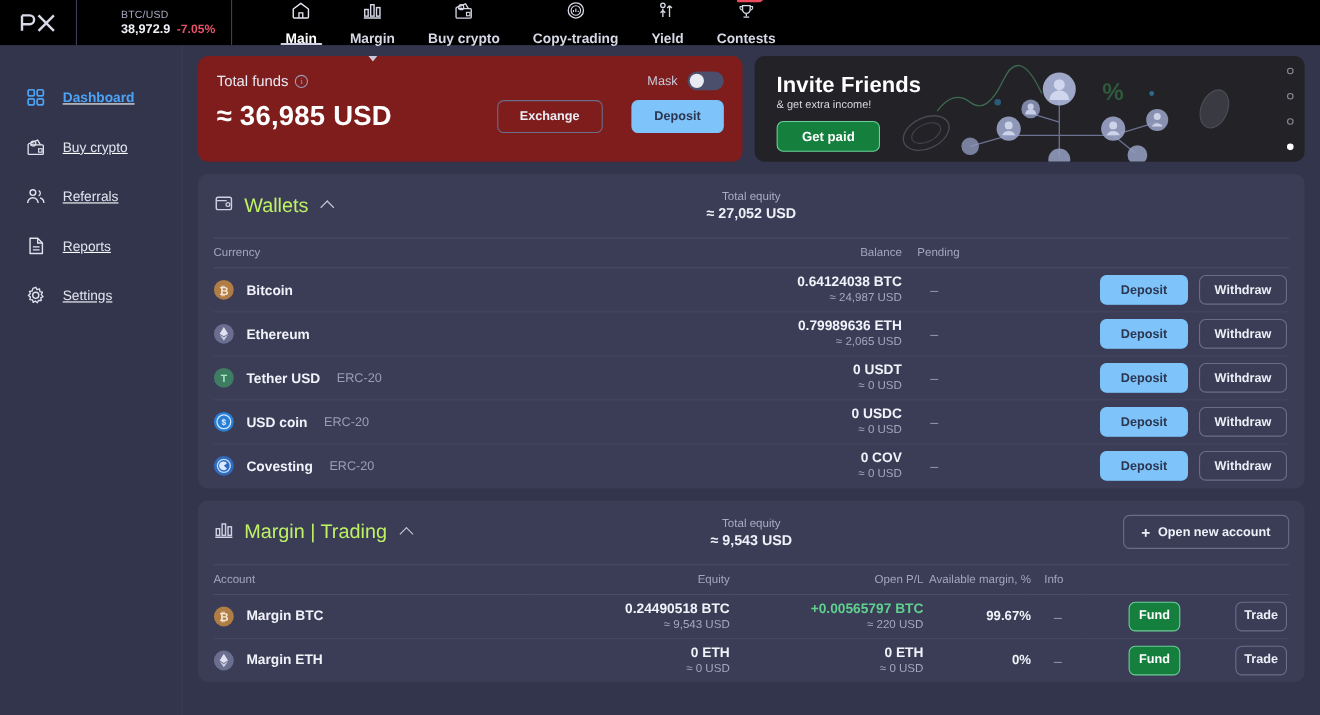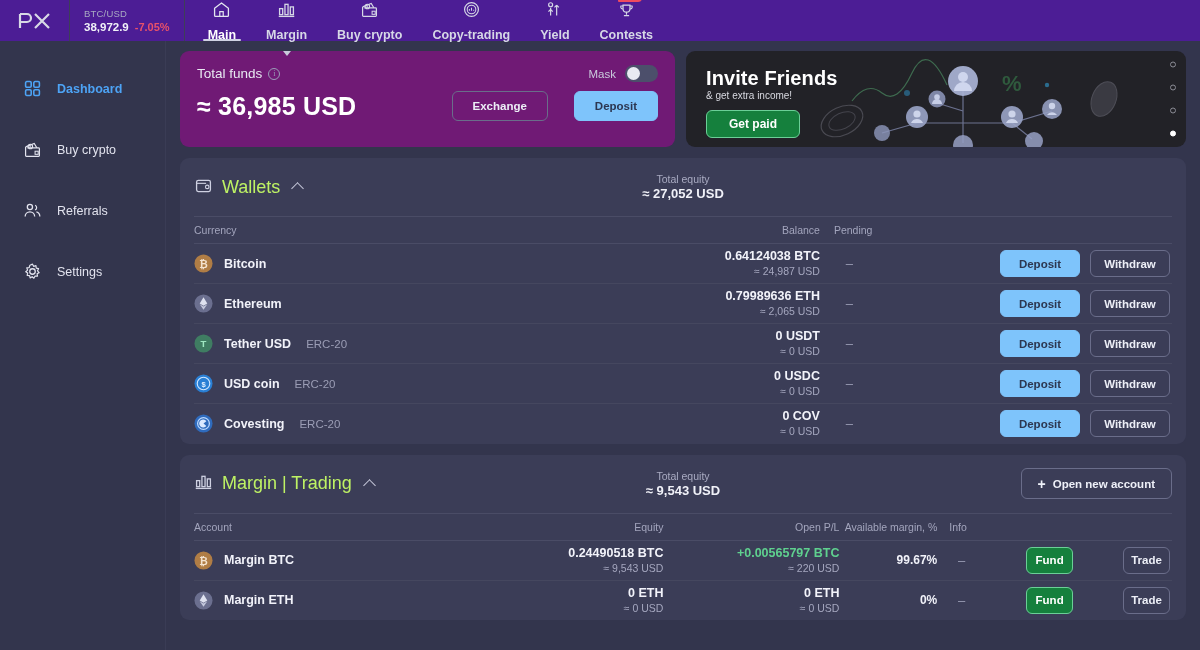--- a/index.html
+++ b/index.html
@@ -8,23 +8,23 @@
     background: #33354d;
     font-family: "Liberation Sans", sans-serif;
     color: #fff;
     overflow: hidden;
   }
   body { display: flex; flex-direction: column; }
 
   
   .topbar {
     height: 41px; min-height: 41px;
-    background: #4c1d95;
+    background: #000000;
     display: flex; align-items: stretch;
-    position: relative; z-index: 5;
+    position: relative; z-index: 5; gap: 26px;
   }
   .logo-block {
     width: 70px; display: flex; align-items: center; justify-content: center;
     border-right: 1px solid #3d3f58;
   }
   .logo-mark { display: block; }
   .ticker {
     display: flex; flex-direction: column; justify-content: center;
     padding: 0 14px; border-right: 1px solid #3d3f58;
     min-width: 96px;
@@ -55,39 +55,40 @@
     background: #ef4b5e; color: #fff; font-size: 6.5px; font-weight: bold;
     padding: 1.5px 3.5px; border-radius: 4px; letter-spacing: .3px;
     line-height: 7px; border-bottom-left-radius: 1px;
   }
 
   
   .shell { display: flex; flex: 1; min-height: 0; }
 
   .sidebar {
     width: 166px; min-width: 166px; background: #33354d;
-    padding-top: 26px; display: flex; flex-direction: column; gap: 18px;
+    padding-top: 26px; display: flex; flex-direction: column; gap: 2px;
     border-right: 1px solid #3a3c55;
+    text-decoration: underline;
   }
   .side-item {
     display: flex; align-items: center; gap: 14px;
     padding: 11px 0 11px 22px; cursor: pointer;
   }
   .side-item .side-label { font-size: 12.5px; color: #e2e3ee; font-weight: normal; }
   .side-item.active .side-label { color: #4da3f5; font-weight: bold; }
   .side-icon { width: 21px; height: 21px; display: flex; align-items: center; justify-content: center; }
 
   .content {
     flex: 1; min-width: 0; padding: 10px 14px 0 14px;
     overflow: hidden; display: flex; flex-direction: column; gap: 11px;
   }
 
   .toprow { display: flex; gap: 11px; height: 96px; min-height: 96px; }
 
-  .card { background: #701a75; border-radius: 9px; }
+  .card { background: #7f1d1d; border-radius: 9px; }
 
   .funds-card { flex: 0 0 495px; padding: 14px 17px 0 17px; position: relative; }
   .funds-head { display: flex; align-items: center; justify-content: space-between; }
   .funds-title { font-size: 13.5px; color: #e8e9f2; display: flex; align-items: center; gap: 6px; }
   .info-dot {
     width: 12px; height: 12px; border: 1px solid #9a9db8; border-radius: 50%;
     font-size: 8px; display: flex; align-items: center; justify-content: center;
     color: #9a9db8; font-family: "Liberation Serif", serif; line-height: 1;
   }
   .mask-wrap { display: flex; align-items: center; gap: 9px; }
@@ -296,20 +297,31 @@
       <span class="side-icon">
         <svg width="19" height="19" viewBox="0 0 22 22">
             <circle cx="8" cy="7" r="3" fill="none" stroke="#e2e3ee" stroke-width="1.5"></circle>
             <path d="M2.5 18 A5.5 5.5 0 0 1 13.5 18" fill="none" stroke="#e2e3ee" stroke-width="1.5"></path>
             <path d="M14 5 A3 3 0 0 1 14 10.5 M15.5 12.5 A5.5 5.5 0 0 1 19.5 18" fill="none" stroke="#e2e3ee" stroke-width="1.4"></path>
           </svg>
       </span>
       <span class="side-label">Referrals</span>
     </div>
 
+    <div class="side-item">
+      <span class="side-icon">
+        <svg width="19" height="19" viewBox="0 0 22 22">
+            <path d="M5 3 L13 3 L18 8 L18 19 L5 19 Z" fill="none" stroke="#e2e3ee" stroke-width="1.5" stroke-linejoin="round"></path>
+            <path d="M13 3 L13 8 L18 8" fill="none" stroke="#e2e3ee" stroke-width="1.4"></path>
+            <line x1="8" y1="12" x2="15" y2="12" stroke="#e2e3ee" stroke-width="1.3"></line>
+            <line x1="8" y1="15.3" x2="15" y2="15.3" stroke="#e2e3ee" stroke-width="1.3"></line>
+          </svg>
+      </span>
+      <span class="side-label">Reports</span>
+    </div>
 
     <div class="side-item">
       <span class="side-icon">
         <svg width="19" height="19" viewBox="0 0 22 22">
             <circle cx="11" cy="11" r="3.2" fill="none" stroke="#e2e3ee" stroke-width="1.5"></circle>
             <path d="M11 2.5 L12.3 5 L15 4.2 L15.3 7 L18 7.7 L16.8 10.2 L18.7 12.3 L16.3 13.6 L16.8 16.4 L14 16.3 L12.6 18.8 L10.6 17 L8.3 18.4 L7.6 15.7 L4.8 15.5 L5.4 12.8 L3.2 11.2 L5.3 9.4 L4.4 6.8 L7.2 6.4 L8 3.7 Z" fill="none" stroke="#e2e3ee" stroke-width="1.4" stroke-linejoin="round"></path>
           </svg>
       </span>
       <span class="side-label">Settings</span>
     </div>

